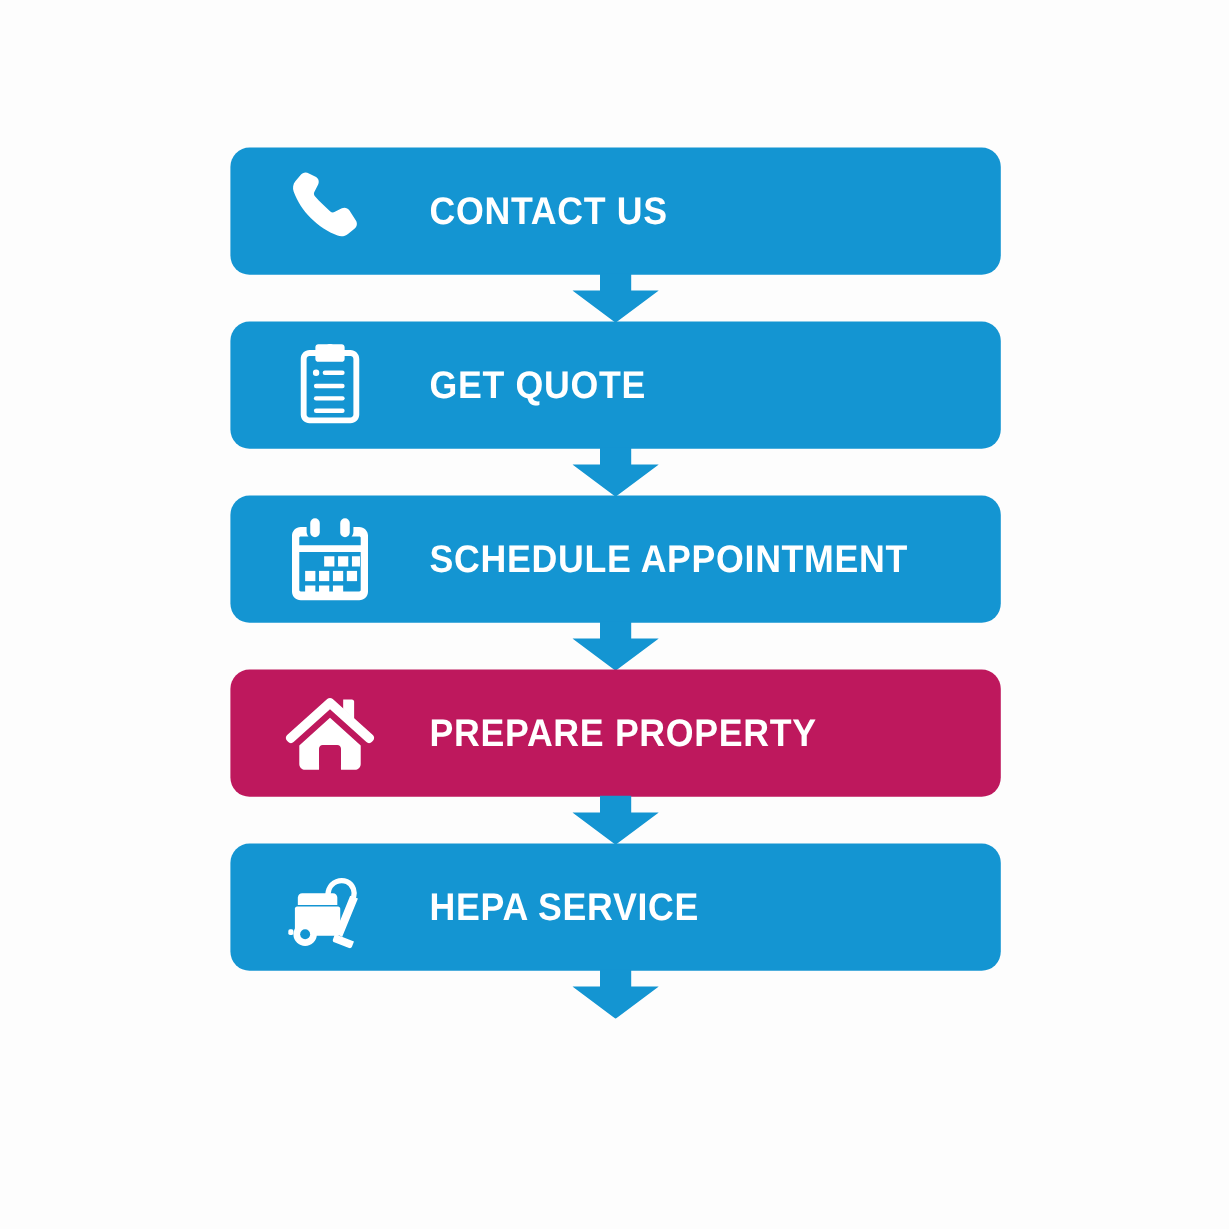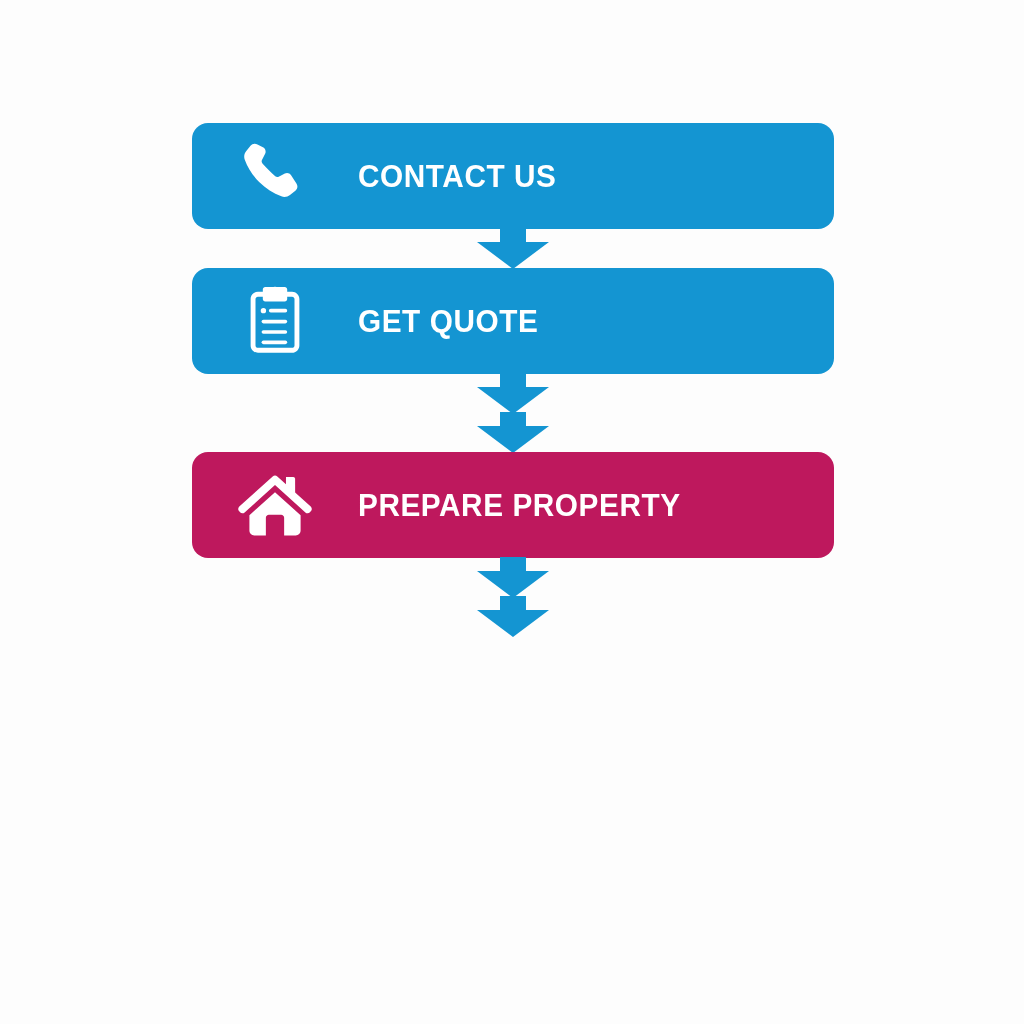--- a/index.html
+++ b/index.html
@@ -125,20 +125,40 @@
       </span>
       <span class="step-label" style="color: rgb(255, 255, 255);">GET QUOTE</span>
     </div>
 
     <div class="connector">
       <svg class="arrow" viewBox="0 0 72 41">
         <polygon fill="#1495d2" points="23,0 49,0 49,14 72,14 36,41 0,14 23,14"></polygon>
       </svg>
     </div>
 
+    <div class="step" style="background: rgb(20, 149, 210);">
+      <span class="step-icon">
+        <svg viewBox="0 0 64 64" aria-hidden="true">
+          <rect fill="#ffffff" x="18.5" y="4" width="6.5" height="13" rx="3.25"></rect>
+          <rect fill="#ffffff" x="39" y="4" width="6.5" height="13" rx="3.25"></rect>
+          <path fill="#ffffff" d="M12 10h4v3c0 1.3 0.5 2.5 1.3 3.4H12c-0.6 0-1 0.4-1 1v5h42v-5c0-0.6-0.4-1-1-1h-5.3c0.8-0.9 1.3-2.1 1.3-3.4v-3h4c3.3 0 6 2.7 6 6v38c0 3.3-2.7 6-6 6H12c-3.3 0-6-2.7-6-6V16c0-3.3 2.7-6 6-6zm-1 17v26c0 0.6 0.4 1 1 1h40c0.6 0 1-0.4 1-1V27H11z"></path>
+          <rect fill="#ffffff" x="28" y="30" width="7" height="7"></rect>
+          <rect fill="#ffffff" x="37.5" y="30" width="7" height="7"></rect>
+          <rect fill="#ffffff" x="47" y="30" width="5.5" height="7"></rect>
+          <rect fill="#ffffff" x="15" y="40" width="7" height="7"></rect>
+          <rect fill="#ffffff" x="24.5" y="40" width="7" height="7"></rect>
+          <rect fill="#ffffff" x="34" y="40" width="7" height="7"></rect>
+          <rect fill="#ffffff" x="43.5" y="40" width="7" height="7"></rect>
+          <rect fill="#ffffff" x="15" y="50" width="7" height="6.5"></rect>
+          <rect fill="#ffffff" x="24.5" y="50" width="7" height="6.5"></rect>
+          <rect fill="#ffffff" x="34" y="50" width="7" height="6.5"></rect>
+        </svg>
+      </span>
+      <span class="step-label" style="color: rgb(255, 255, 255);">SCHEDULE APPOINTMENT</span>
+    </div>
 
     <div class="connector">
       <svg class="arrow" viewBox="0 0 72 41">
         <polygon fill="#1495d2" points="23,0 49,0 49,14 72,14 36,41 0,14 23,14"></polygon>
       </svg>
     </div>
 
     <div class="step" style="background: #be185d;">
       <span class="step-icon">
         <svg viewBox="0 0 64 64" aria-hidden="true">
@@ -149,20 +169,36 @@
       </span>
       <span class="step-label" style="color: rgb(255, 255, 255);">PREPARE PROPERTY</span>
     </div>
 
     <div class="connector">
       <svg class="arrow" viewBox="0 0 72 41">
         <polygon fill="#1495d2" points="23,0 49,0 49,14 72,14 36,41 0,14 23,14"></polygon>
       </svg>
     </div>
 
+    <div class="step" style="background: rgb(20, 149, 210);">
+      <span class="step-icon">
+        <svg viewBox="0 0 64 64" aria-hidden="true">
+          <path fill="#ffffff" d="M10 25.5c0-1.7 1.3-3 3-3h21c1.7 0 3 1.3 3 3v5H10v-5z"></path>
+          <rect fill="#ffffff" x="12.5" y="25" width="7" height="3" rx="1.5" opacity="0.55"></rect>
+          <path fill="#ffffff" d="M8 33c0-0.8 0.7-1.5 1.5-1.5h28c0.8 0 1.5 0.7 1.5 1.5v17c0 0.8-0.7 1.5-1.5 1.5h-28C8.7 51.5 8 50.8 8 50V33z"></path>
+          <circle fill="#ffffff" cx="15" cy="50.5" r="8"></circle>
+          <circle fill="#1495d2" cx="15" cy="50.5" r="3.4"></circle>
+          <rect fill="#ffffff" x="3.5" y="47" width="3.5" height="4" rx="1.2"></rect>
+          <path fill="none" stroke="#ffffff" stroke-width="3.6" stroke-linecap="round" d="M31 27.5c-1.5-5.5 0.5-11 5.5-13 5-2 10 0.5 11.5 5 0.6 1.8 0.6 3.6 0.2 5.2"></path>
+          <path fill="#ffffff" d="M45.8 24.2l5.3 1.9-10.8 26.2-4.8-2.6 10.3-25.5z"></path>
+          <path fill="#ffffff" d="M36.6 50.9l11.8 4.6-1.4 3.5c-0.3 0.8-1.2 1.2-2 0.9l-10.1-3.9c-0.8-0.3-1.2-1.2-0.9-2l1.3-3.5 1.3 0.4z"></path>
+        </svg>
+      </span>
+      <span class="step-label" style="color: rgb(255, 255, 255);">HEPA SERVICE</span>
+    </div>
 
     <div class="connector">
       <svg class="arrow" viewBox="0 0 72 41">
         <polygon fill="#1495d2" points="23,0 49,0 49,14 72,14 36,41 0,14 23,14"></polygon>
       </svg>
     </div>
 
 
   </div>
 </div>

